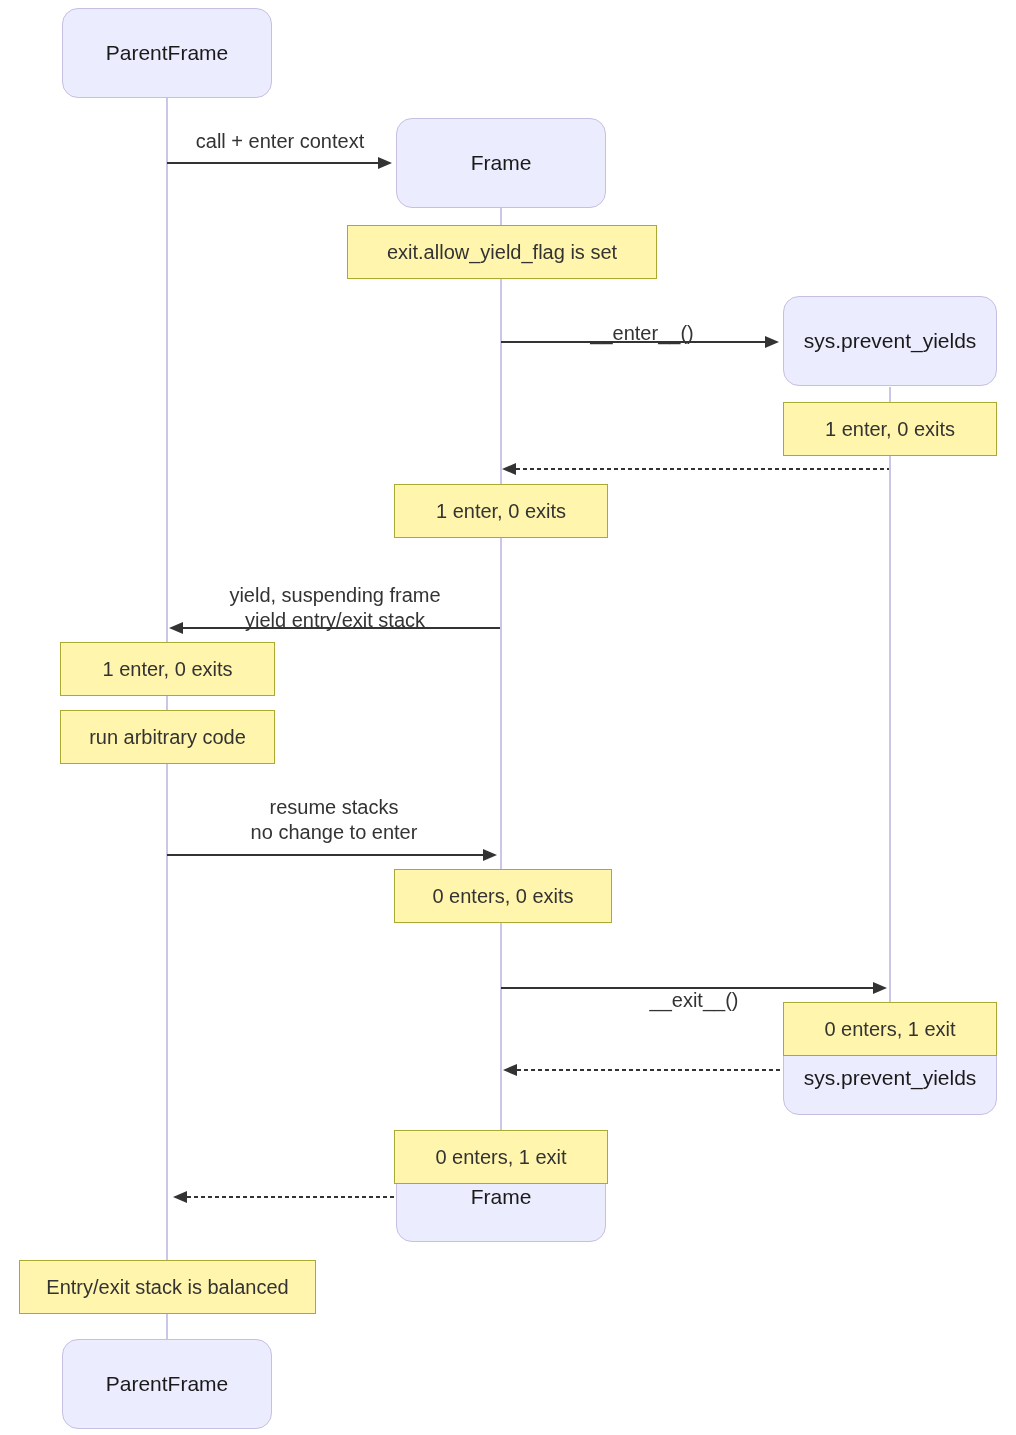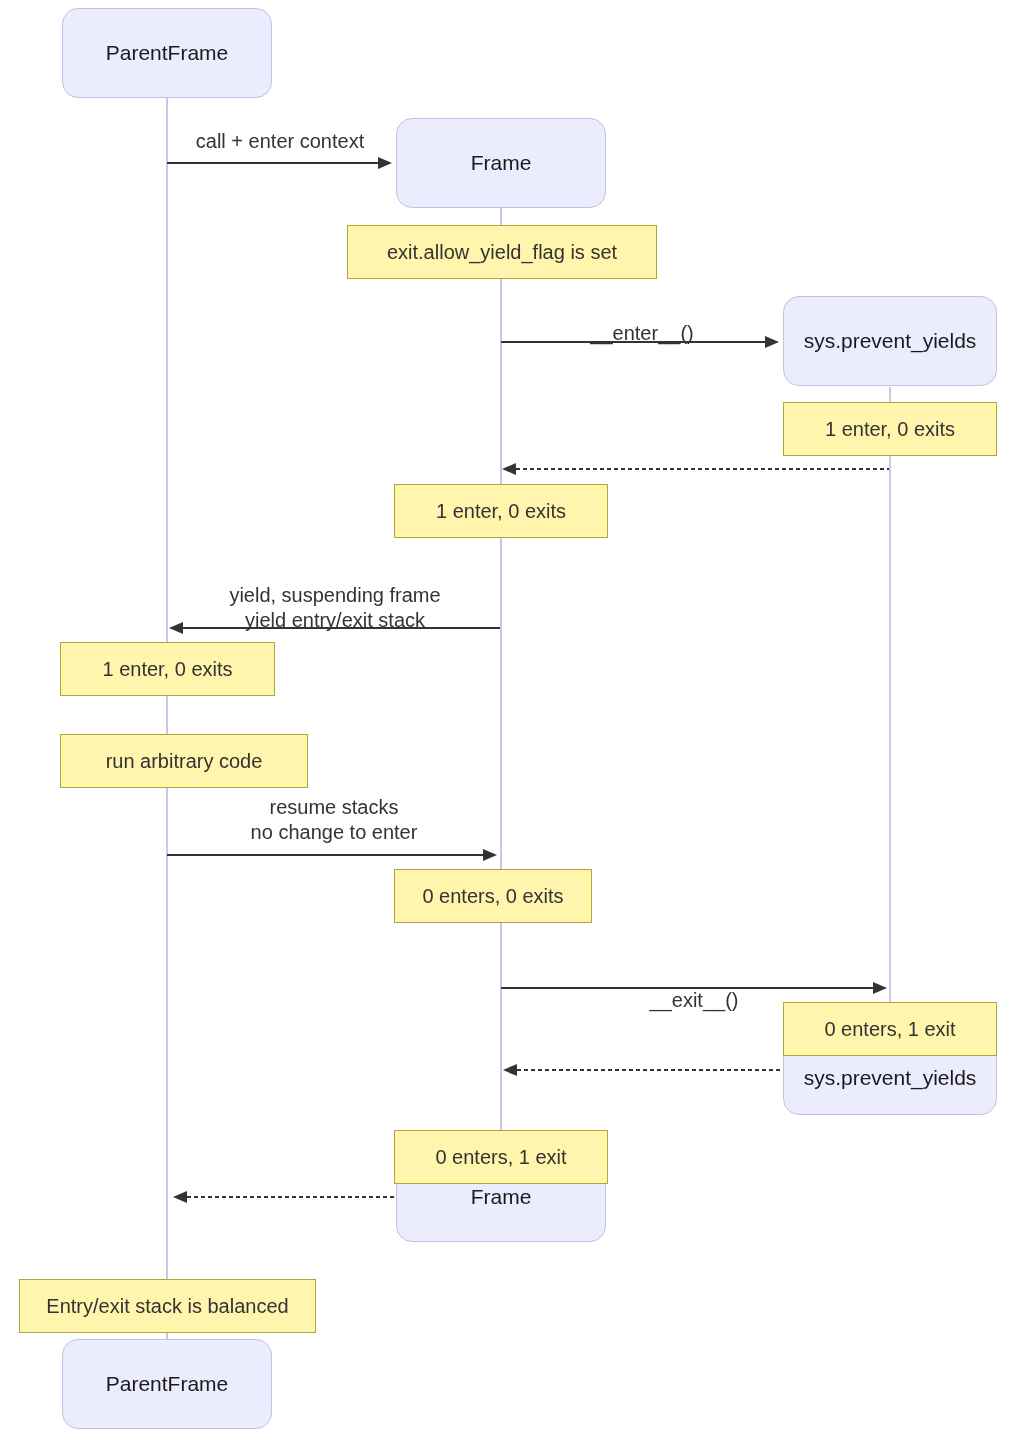--- a/index.html
+++ b/index.html
@@ -130,19 +130,19 @@
   <div class="actor" style="left:396px;top:118px;width:210px;height:90px;">Frame</div>
   <div class="actor" style="left:783px;top:296px;width:214px;height:90px;">sys.prevent_yields</div>
   <div class="actor" style="left:783px;top:1025px;width:214px;height:90px;align-items:flex-end;padding-bottom:24px;">sys.prevent_yields</div>
   <div class="actor" style="left:396px;top:1152px;width:210px;height:90px;">Frame</div>
   <div class="actor" style="left:62px;top:1339px;width:210px;height:90px;">ParentFrame</div>
 
   <div class="note" style="left:347px;top:225px;width:310px;height:54px;">exit.allow_yield_flag is set</div>
   <div class="note" style="left:783px;top:402px;width:214px;height:54px;">1 enter, 0 exits</div>
   <div class="note" style="left:394px;top:484px;width:214px;height:54px;">1 enter, 0 exits</div>
   <div class="note" style="left:60px;top:642px;width:215px;height:54px;">1 enter, 0 exits</div>
-  <div class="note" style="left:60px;top:734px;width:248px;height:54px;">run arbitrary code</div>
-  <div class="note" style="left:394px;top:869px;width:198px;height:54px;">0 enters, 0 exits</div>
+  <div class="note" style="left:60px;top:710px;width:215px;height:54px;">run arbitrary code</div>
+  <div class="note" style="left:394px;top:869px;width:218px;height:54px;">0 enters, 0 exits</div>
   <div class="note" style="left:783px;top:1002px;width:214px;height:54px;">0 enters, 1 exit</div>
   <div class="note" style="left:394px;top:1130px;width:214px;height:54px;">0 enters, 1 exit</div>
-  <div class="note" style="left:19px;top:1260px;width:297px;height:54px;margin-top:19px;">Entry/exit stack is balanced</div>
+  <div class="note" style="left:19px;top:1260px;width:297px;height:54px;">Entry/exit stack is balanced</div>
 
 </div>
 
 </body></html>

